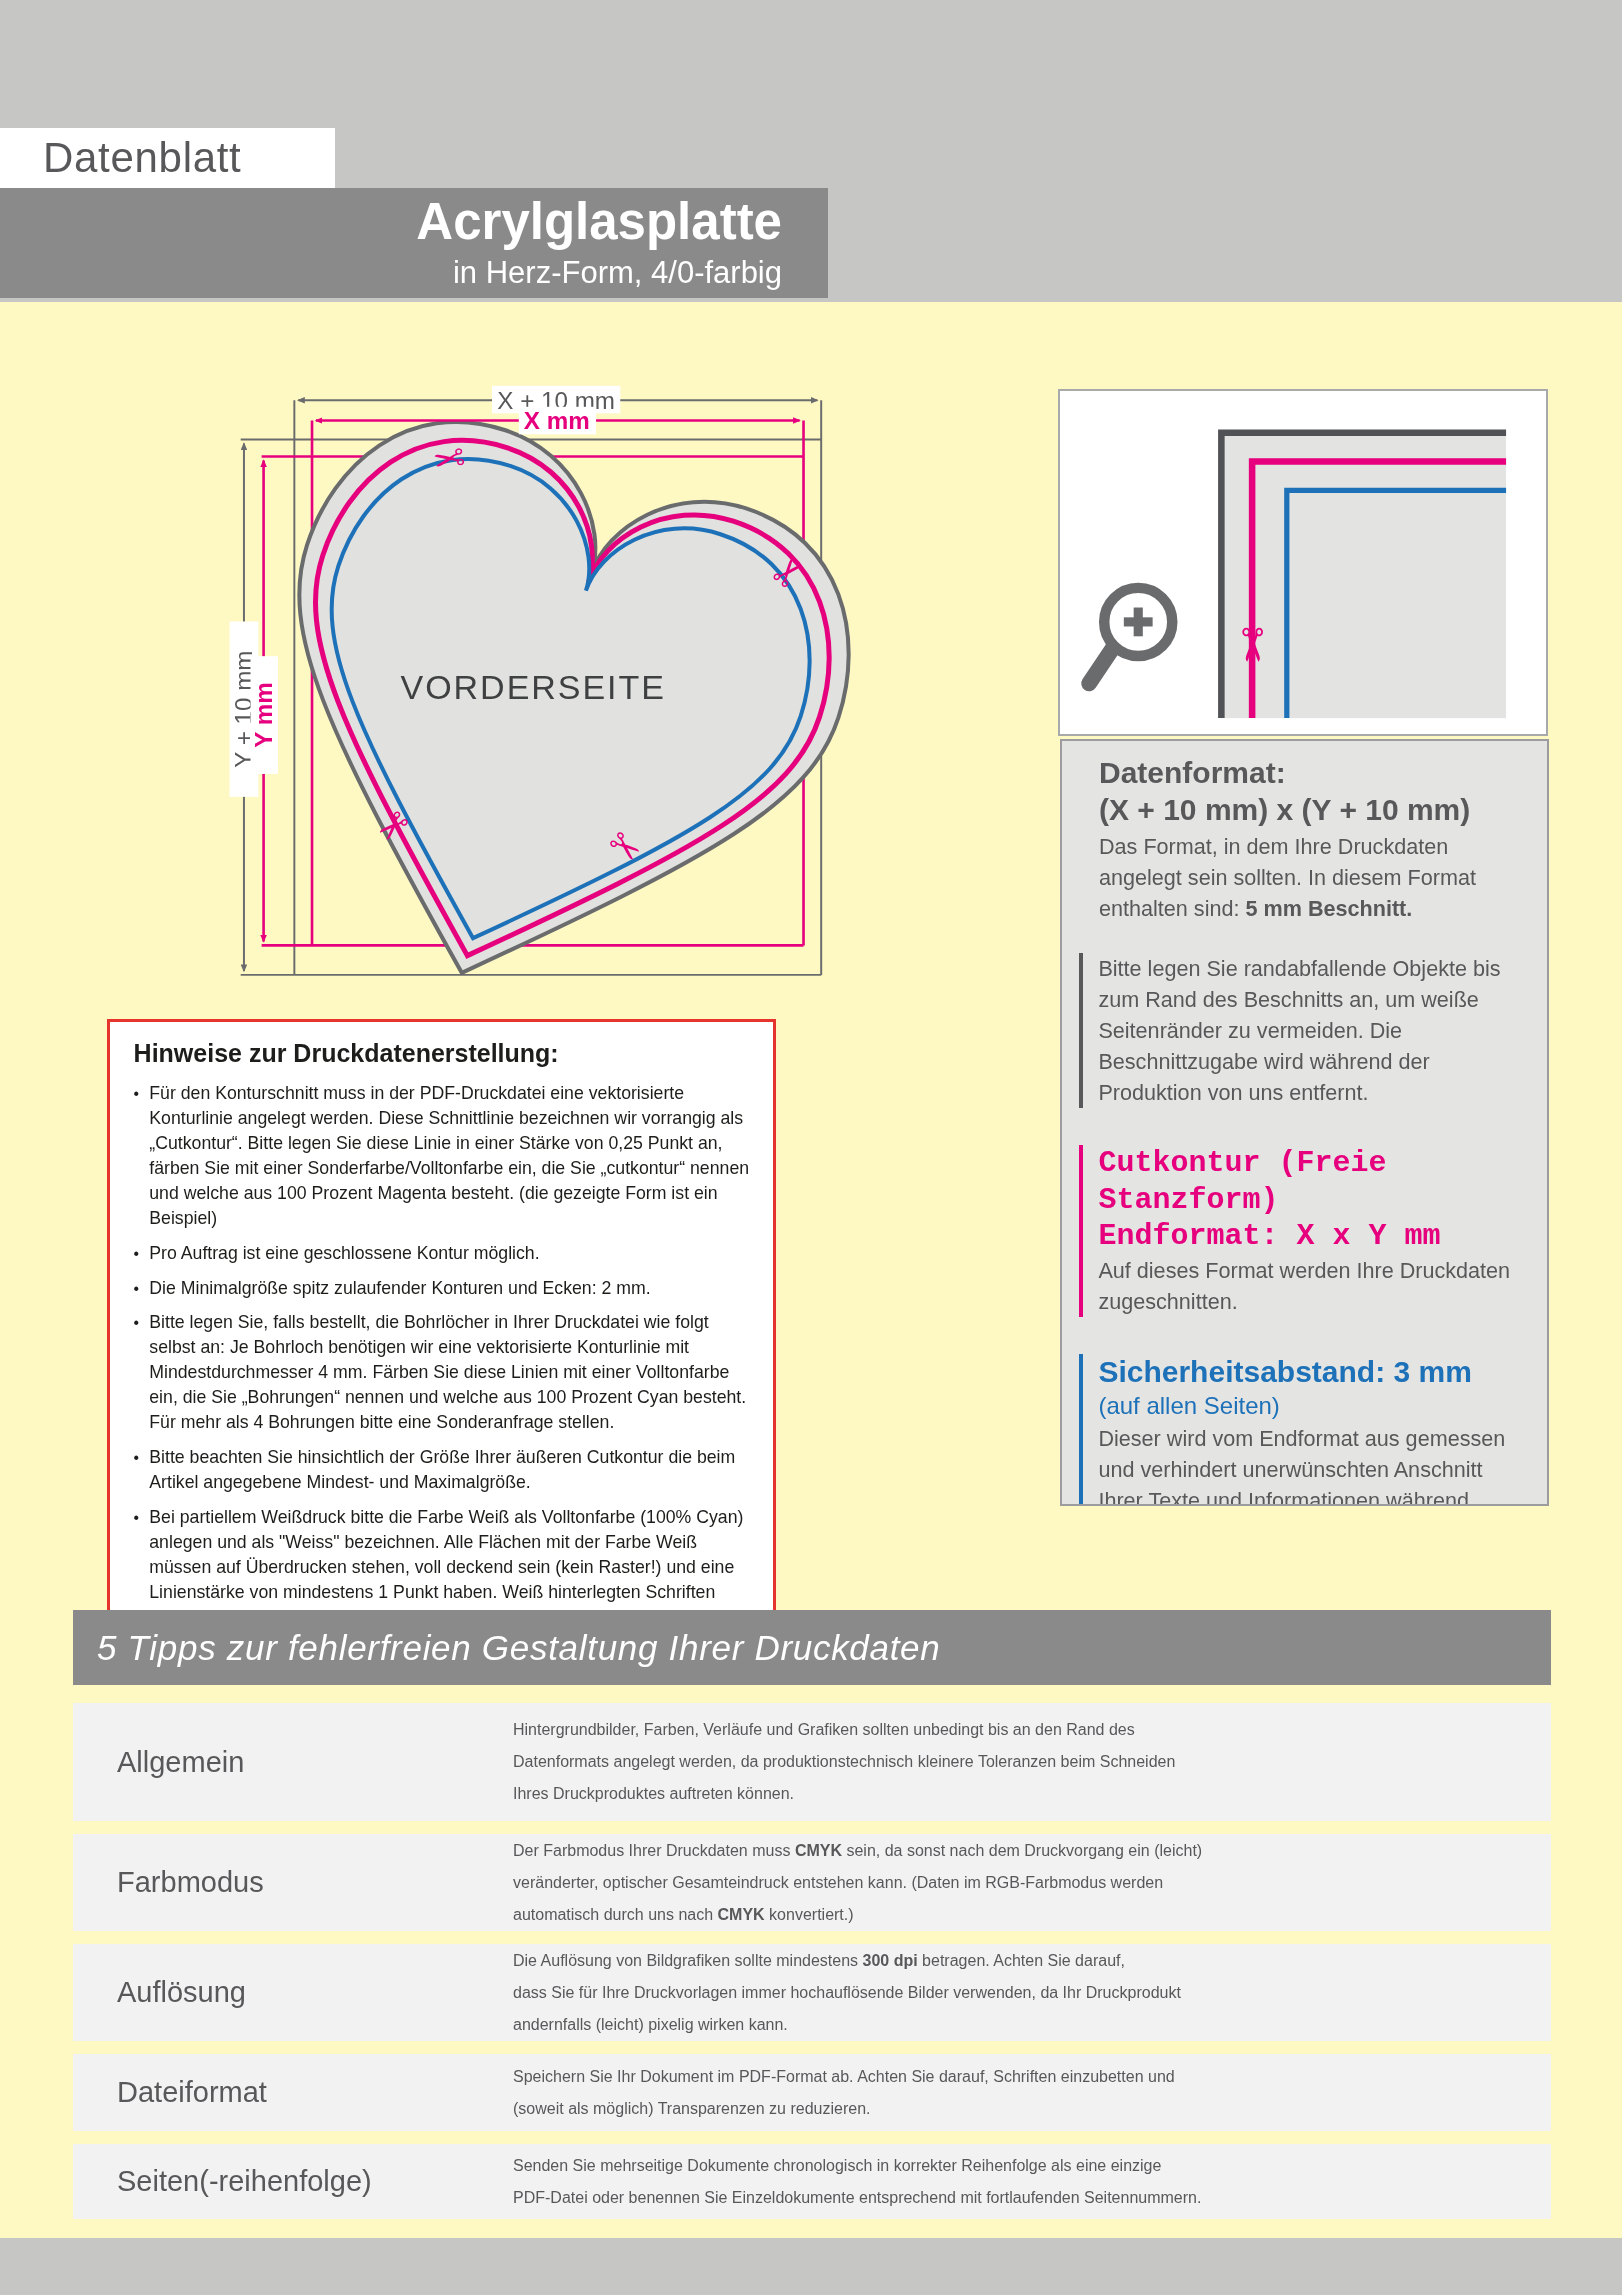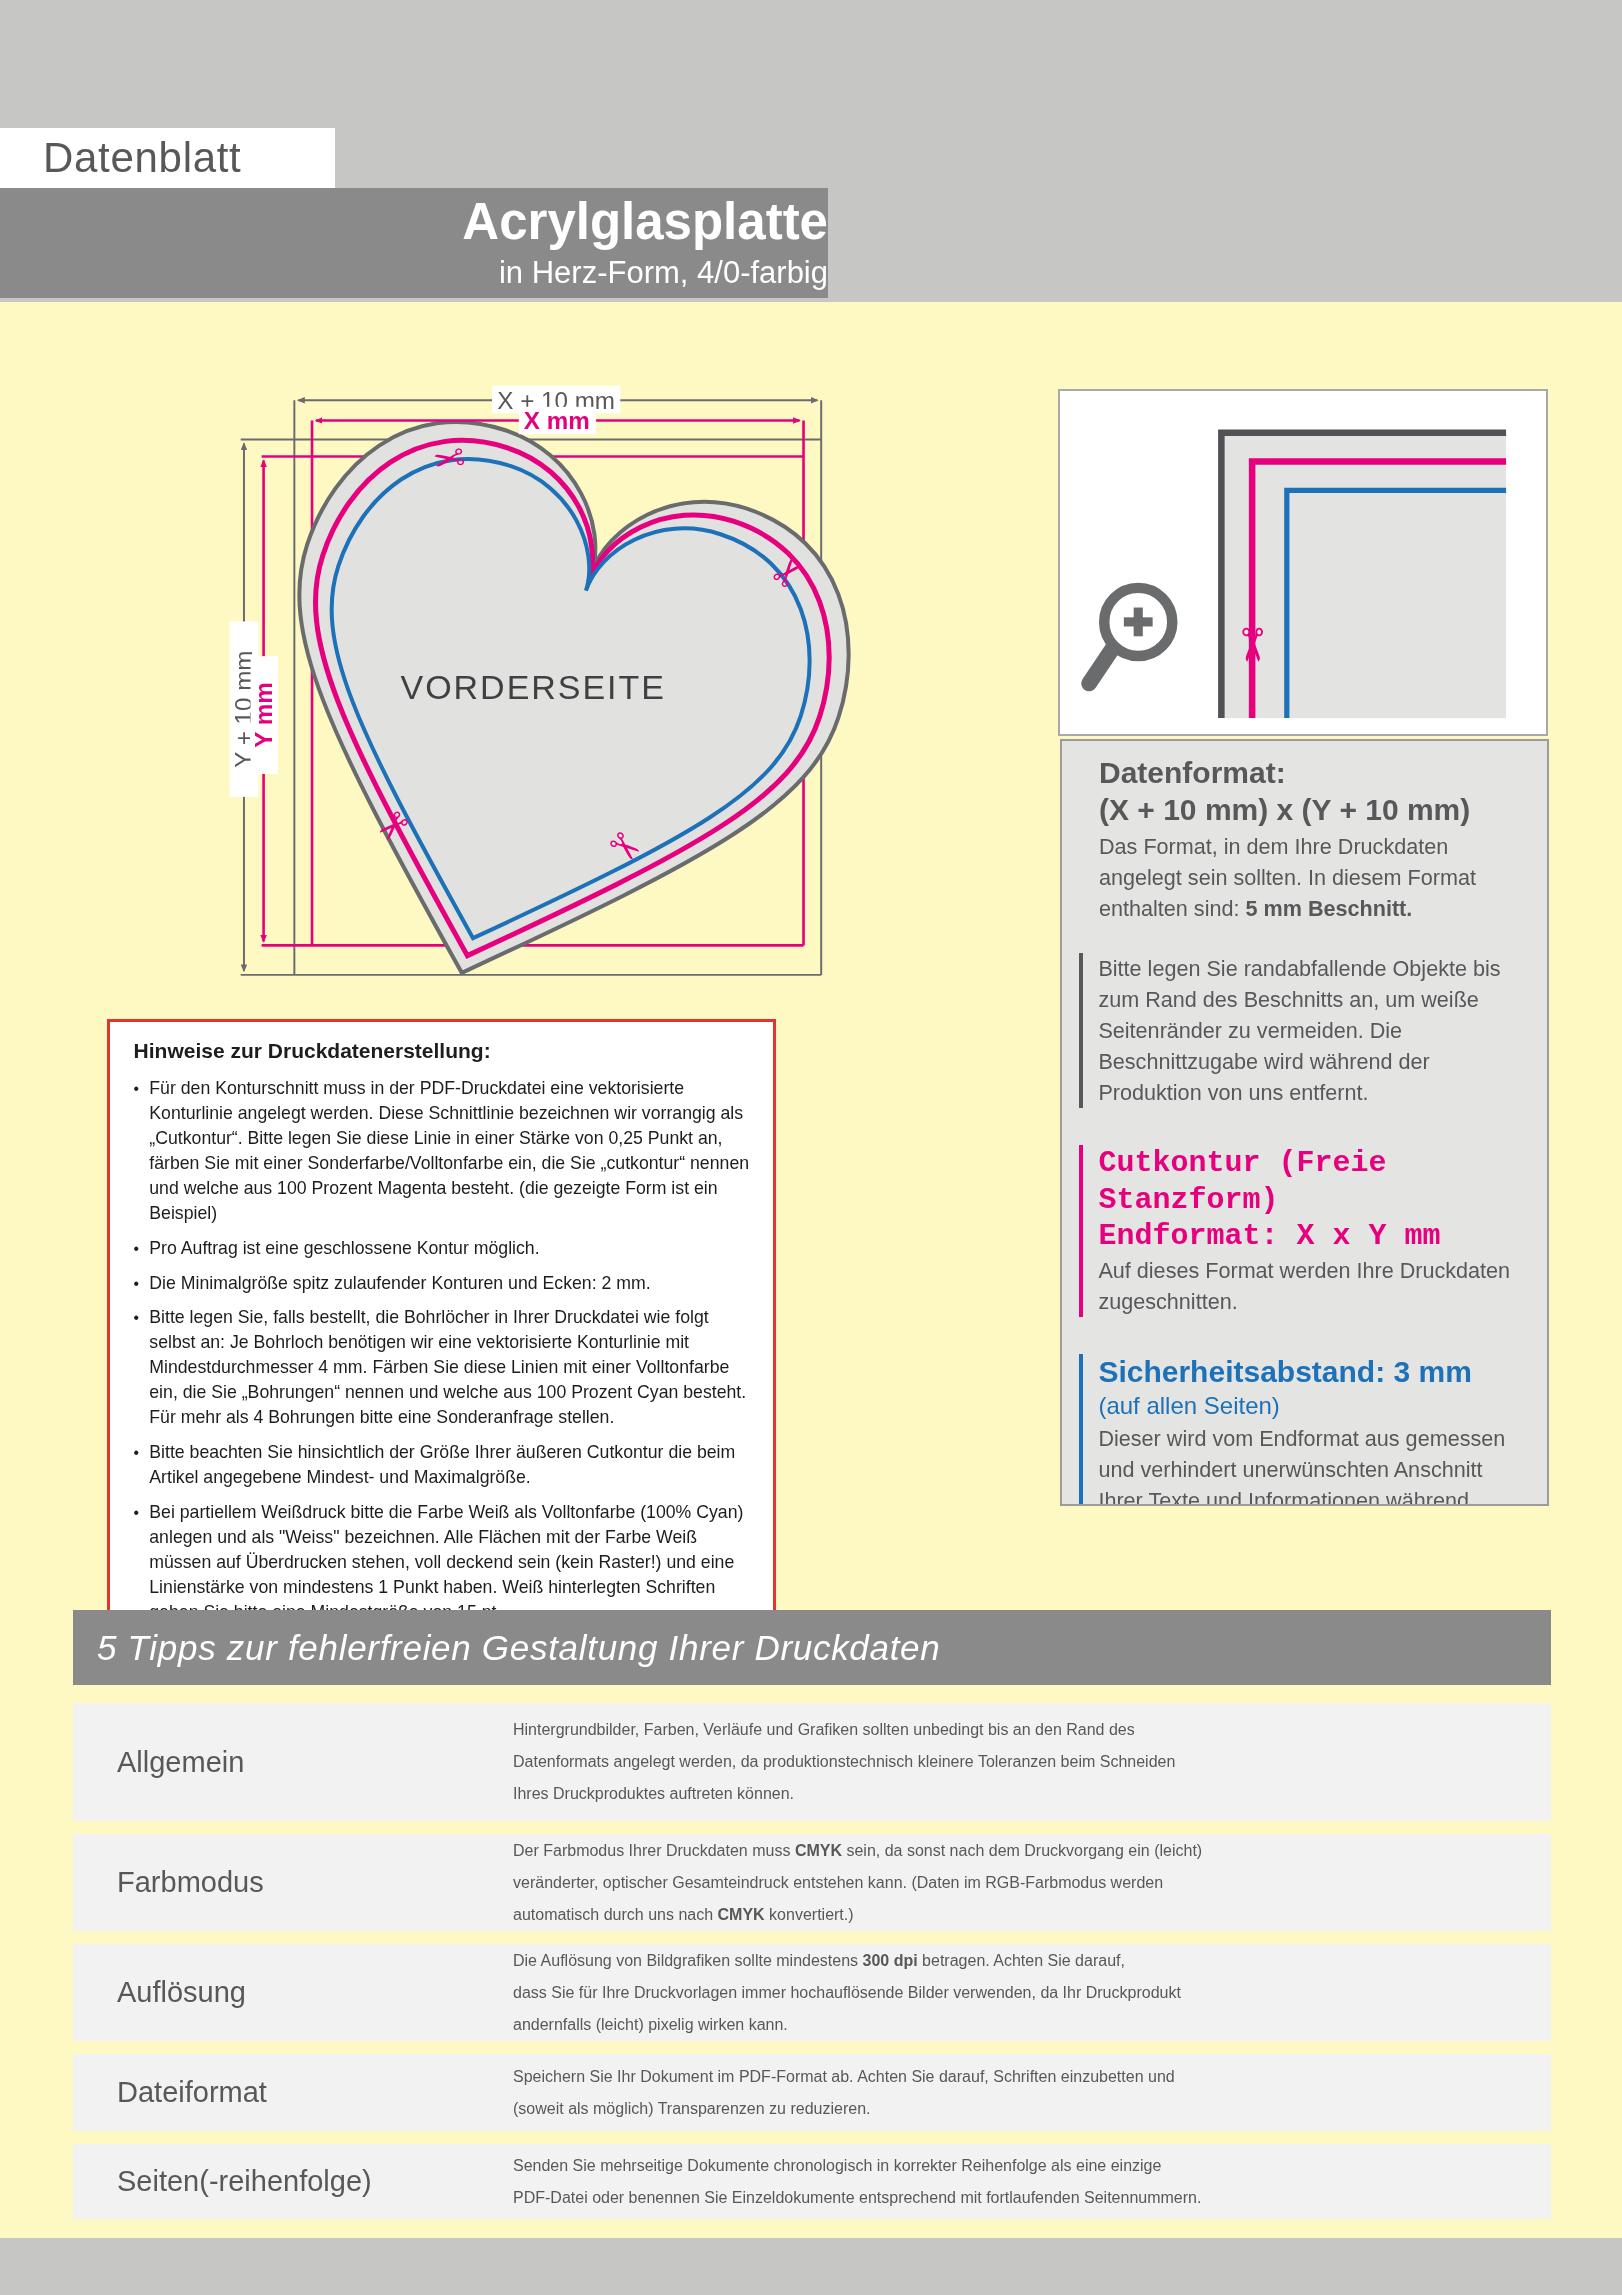--- a/index.html
+++ b/index.html
@@ -6,21 +6,21 @@
   #page{position:relative;width:1623px;height:2295px;background:#fef9c3;overflow:hidden;
         font-family:"Liberation Sans",sans-serif;color:#58585a;}
   .abs{position:absolute;}
   
   .band-light{left:0;top:0;width:1623px;height:302px;background:#c6c6c5;}
   .datenblatt-box{left:0;top:128px;width:335px;height:60px;background:#ffffff;
         display:flex;align-items:center;}
   .datenblatt-box span{font-size:42px;color:#58585a;padding-left:43px;letter-spacing:0.7px;}
   .title-bar{left:0;top:188px;width:828px;height:110px;background:#8a8a8a;
         display:flex;flex-direction:column;justify-content:center;align-items:flex-end;
-        box-sizing:border-box;}
+        padding-right:46px;box-sizing:border-box;}
   .title-bar .t1{font-size:51px;font-weight:bold;color:#ffffff;line-height:1.05;}
   .title-bar .t2{font-size:31px;color:#ffffff;margin-top:6.5px;}
   
   .detail-box{left:1058px;top:389px;width:490px;height:347px;background:#ffffff;
         border:2.6px solid #a7a9ab;box-sizing:border-box;}
   
   .info-panel{left:1060px;top:739px;width:489px;height:767px;background:#e4e4e3;
         border:2px solid #9c9c9e;box-sizing:border-box;padding:14.4px 13px 0 37px;overflow:hidden;}
   .info-panel h3{margin:0;font-size:30px;line-height:1.22;font-weight:bold;white-space:pre-line;}
   .info-panel .h-dark{color:#58585a;}
@@ -29,21 +29,21 @@
   .info-panel .sub-blue{color:#1d71b8;font-size:24px;line-height:1.2;margin:1.3px 0 2.6px 0;}
   .info-panel p.body{margin:2.6px 0 0 0;font-size:21.6px;line-height:31px;color:#58585a;white-space:pre-line;}
   .q{margin:29px 0 0 -19.6px;padding-left:15px;}
   .q.bar-gray{border-left:4.6px solid #58585a;}
   .q.bar-magenta{border-left:4.6px solid #e6007e;}
   .q.bar-blue{border-left:4.6px solid #1d71b8;}
   .q p.body{margin:0;}
   
   .hinweise{left:107px;top:1019px;width:669px;border:3.3px solid #e5332d;background:#ffffff;
         box-sizing:border-box;padding:17px 18.3px 14.4px 23.6px;}
-  .hinweise h4{margin:0 0 13px 0;font-size:21px;font-weight:bold;color:#1d1d1b;}
+  .hinweise h4{margin:0 0 13px 0;font-size:25px;font-weight:bold;color:#1d1d1b;}
   .bullet-row{display:flex;margin-bottom:9.8px;color:#1d1d1b;}
   .bullet-row .marker{width:15.7px;flex:none;font-size:15.7px;line-height:25px;}
   .bullet-row .btxt{flex:1;font-size:17.7px;line-height:25px;}
   
   .tips-bar{left:73px;top:1610px;width:1478px;height:75px;background:#8a8a8a;
         display:flex;align-items:center;}
   .tips-bar span{color:#ffffff;font-size:35px;padding-left:24px;letter-spacing:0.7px;font-style:italic;}
   .tips-rows{left:73px;top:1703px;width:1478px;}
   .tip-row{display:flex;align-items:center;background:#f2f2f3;margin-bottom:13px;}
   .tip-row .lbl{width:440px;flex:none;box-sizing:border-box;padding-left:44px;

